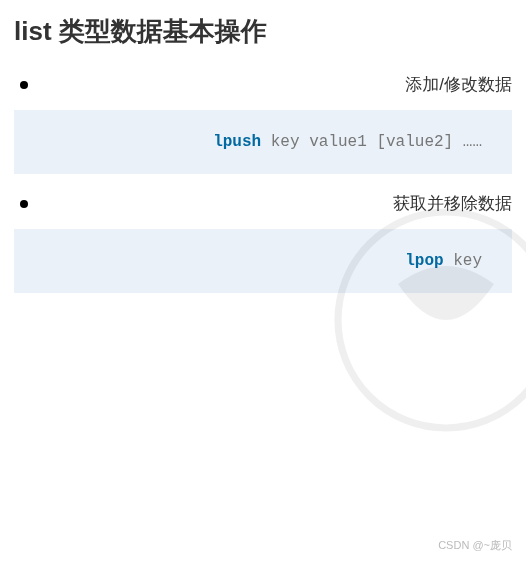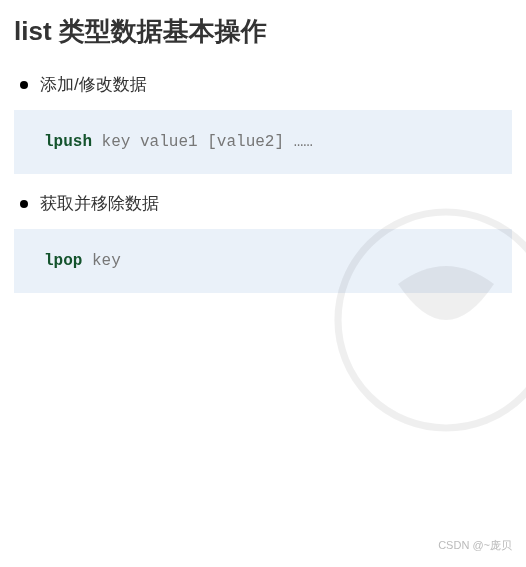--- a/index.html
+++ b/index.html
@@ -18,20 +18,21 @@
     }
     h1 {
       font-size: 26px;
       font-weight: bold;
       color: #333;
       margin-bottom: 24px;
       margin-top: 4px;
     }
     .section {
       margin-bottom: 18px;
+      text-align: right;
     }
     .section-title {
       font-size: 17px;
       color: #333;
       margin-bottom: 14px;
       position: relative;
       padding-left: 26px;
     }
     .section-title::before {
       content: "";
@@ -52,21 +53,21 @@
     }
     .code-line {
       font-family: "Courier New", Courier, monospace;
       font-size: 16px;
       line-height: 2;
       color: #555;
     }
     .code-line .cmd {
       font-weight: bold;
       font-style: normal;
-      color: #14532d;
+      color: #0369a1;
     }
     .code-line .args {
       color: #777;
     }
     .watermark {
       position: absolute;
       bottom: 14px;
       right: 14px;
       font-size: 11px;
       color: #bbb;

